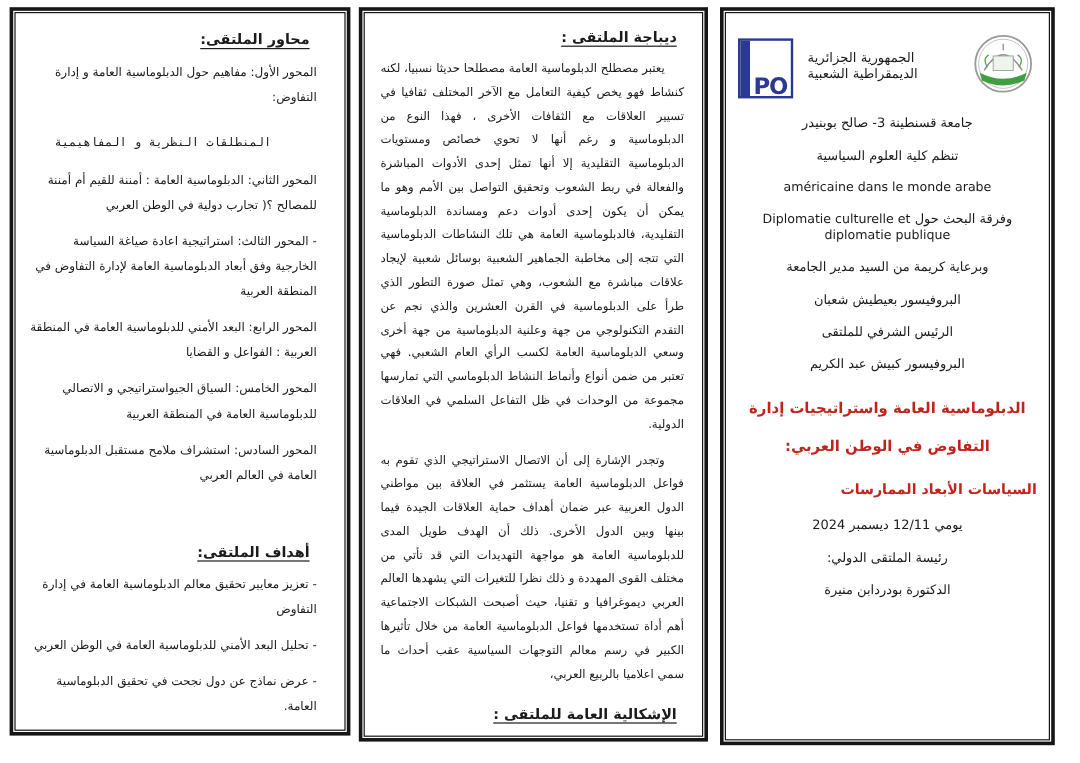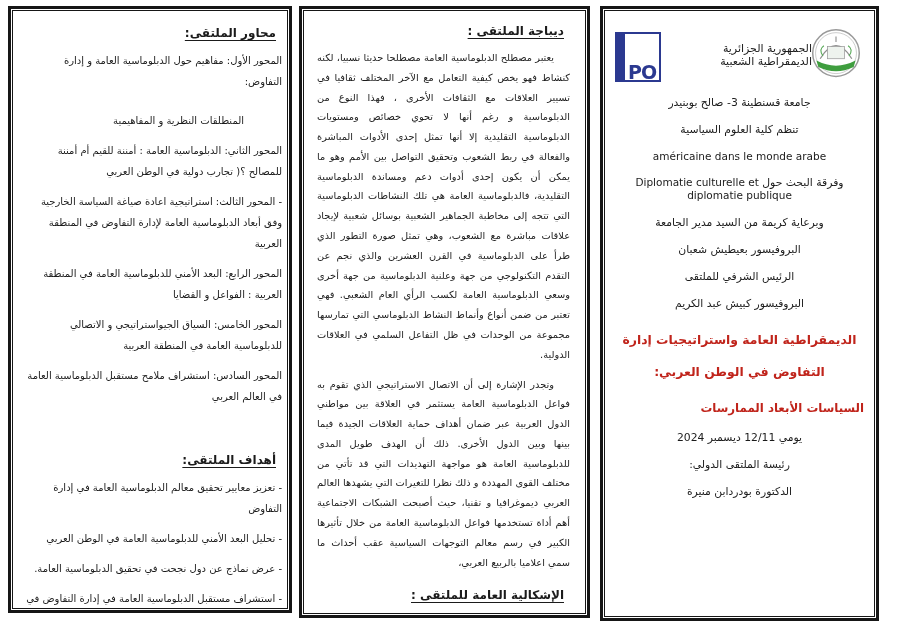--- a/index.html
+++ b/index.html
@@ -13,43 +13,43 @@
 
   
   .panel { position: absolute; border: 3px solid #161616; background:#fff; }
   .panel::after { content:""; position:absolute; inset:1px; border:1px solid #161616; pointer-events:none; }
   .inner { position:absolute; inset:3px; overflow:hidden; }
 
   .panel-axes     { left:8px;   top:6px; width:284px; height:607px; }
   .panel-preamble { left:299px; top:6px; width:291px; height:612px; }
   .panel-cover    { left:600px; top:6px; width:279px; height:615px; }
 
-  .panel-axes .inner     { padding: 12px 4px 8px 10px; }
+  .panel-axes .inner     { padding: 12px 22px 8px 10px; }
   .panel-preamble .inner { padding: 10px 14px 6px 12px; border-radius: 25px; }
   .panel-cover .inner    { padding: 12px 9px 8px 9px; }
 
   .h-underline {
     font-size: 12px; font-weight: bold;
     text-decoration: underline; text-underline-offset: 3px;
     text-align: right; margin: 2px 6px 10px 0;
   }
 
   
   .axis, .axis-note, .objective { font-size: 10px; line-height: 2.1; text-align: right; margin: 9px 0; }
   .axis-label { font-weight: normal; }
-  .axis-note { padding-right: 38px; margin-top: 18px; }
+  .axis-note { padding-right: 38px; margin-top: 18px; font-family: Liberation Mono, monospace; }
   .objectives-title { margin-top: 46px; }
 
   
   .para { font-size: 9.8px; line-height: 2.02; text-align: justify; text-align-last: right; margin: 6px 0 10px 0; text-indent: 16px; }
   .problem-title { margin-top: 16px; margin-bottom: 12px; }
 
   
   .logos-row { display: flex; align-items: flex-start; margin: 4px 0 0 0; }
-  .republic-line { flex: 1; text-align: right; font-size: 11px; padding-top: 14px; margin-left: 12px; }
+  .republic-line { flex: 1; text-align: left; font-size: 11px; padding-top: 14px; margin-left: 12px; }
   .cv { text-align: center; font-size: 10.8px; margin: 14px 2px; }
   .bold { font-weight: normal; }
   .fr { font-size: 10.5px; }
   .red-title { color: var(--accent-red, #c0241b); font-weight: bold; font-size: 12.4px; line-height: 2.55; text-align: center; margin: 8px 2px 4px 2px; }
   .red-sub { color: var(--accent-red, #c0241b); font-weight: bold; font-size: 11.8px; text-align: right; margin: 14px 0 16px 0; }
 
   
   .po-logo { width: 46px; height: 50px; border: 2px solid var(--logo-blue, #2b3990); display: flex; direction: ltr; background:#fff; margin-top: 4px; }
   .po-strip { width: 8px; background: var(--logo-blue, #2b3990); }
   .po-main { flex: 1; display: flex; flex-direction: column; align-items: center; justify-content: center; margin-top: 36px; }
@@ -90,21 +90,21 @@
       </div>
 
       <p class="cv">جامعة قسنطينة 3- صالح بوبنيدر</p>
       <p class="cv">تنظم كلية العلوم السياسية</p>
       <p class="cv fr">américaine dans le monde arabe</p>
       <p class="cv"><span>وفرقة البحث حول</span> <span class="fr">Diplomatie culturelle et diplomatie publique</span></p>
       <p class="cv">وبرعاية كريمة من السيد مدير الجامعة</p>
       <p class="cv bold">البروفيسور بعيطيش شعبان</p>
       <p class="cv">الرئيس الشرفي للملتقى</p>
       <p class="cv bold">البروفيسور كبيش عبد الكريم</p>
-      <p class="red-title">الديمقراطية العامة واستراتيجيات إدارة التفاوض في الوطن العربي:</p>
+      <p class="red-title">الدبلوماسية العامة واستراتيجيات إدارة التفاوض في الوطن العربي:</p>
       <p class="red-sub">السياسات الأبعاد الممارسات</p>
       <p class="cv">يومي 12/11 ديسمبر 2024</p>
       <p class="cv">رئيسة الملتقى الدولي:</p>
       <p class="cv bold">الدكتورة بودردابن منيرة</p>
     </div>
   </section>
 
   <section class="panel panel-preamble">
     <div class="inner">
       <h2 class="h-underline">ديباجة الملتقى :</h2>

